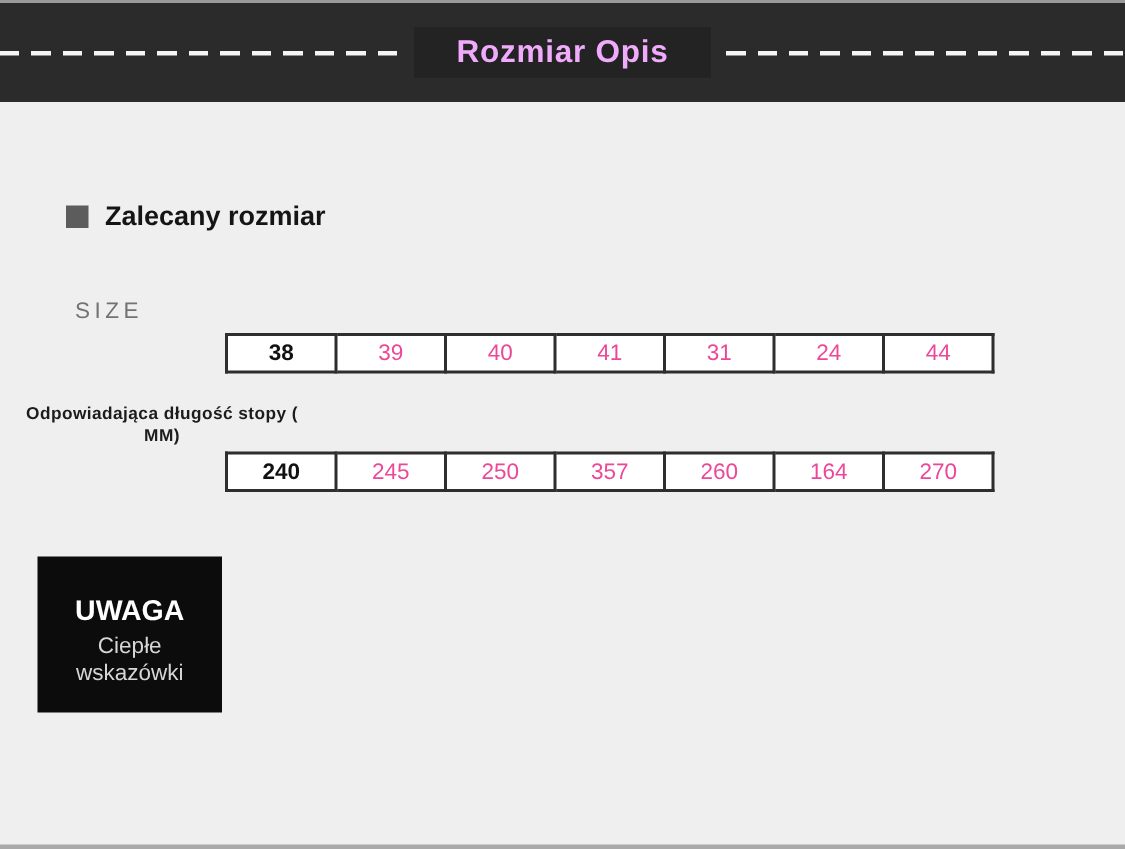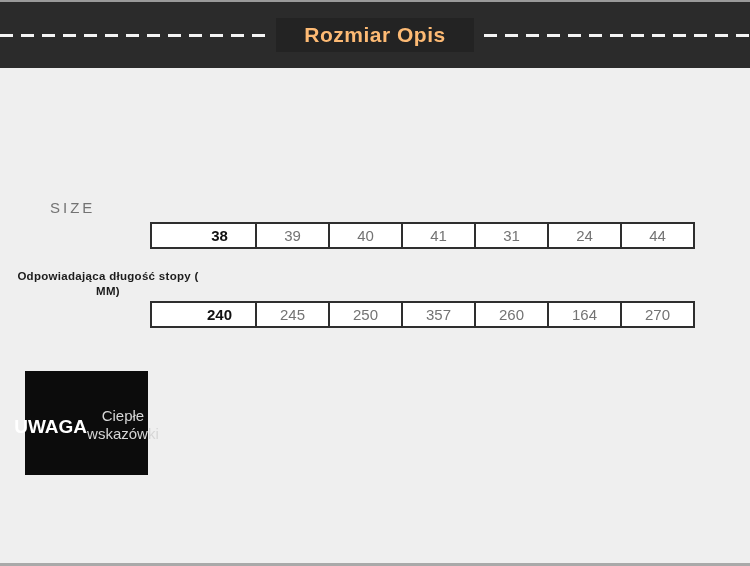--- a/index.html
+++ b/index.html
@@ -15,21 +15,21 @@
     background:#2b2b2b;display:flex;align-items:center;
   }
   .dash-line{
     flex:1;height:3px;
     background:repeating-linear-gradient(90deg,#f4f4f4 0 13px,transparent 13px 21px);
   }
   .title-box{
     background:#232323;padding:5px 28px;margin:0 10px;white-space:nowrap;
   }
   .header-title{
-    color:#fdba74;font-size:21px;font-weight:bold;letter-spacing:.5px;
+    color:#f0abfc;font-size:21px;font-weight:bold;letter-spacing:.5px;
   }
   
   .section-heading{
     position:absolute;top:134px;left:44px;display:flex;align-items:center;gap:11px;
   }
   .bullet-square{width:15px;height:15px;background:#5c5c5c;}
   .heading-text{font-size:18px;font-weight:bold;color:#151515;}
   
   .size-label{
     position:absolute;top:199px;left:50px;
@@ -41,30 +41,30 @@
   }
   
   .row-table{
     position:absolute;left:150px;border-collapse:collapse;table-layout:fixed;
   }
   .row-sizes{top:222px;}
   .row-lengths{top:301px;}
   .row-table td{
     width:71px;height:23px;border:2px solid #2e2e2e;background:#ffffff;
     text-align:center;vertical-align:middle;
-    font-size:15px;color:#737373;padding:0;
+    font-size:15px;color:#ec4899;padding:0;
   }
-  .row-table td:first-child{font-weight:bold;color:#111111;padding-left:32px;}
+  .row-table td:first-child{font-weight:bold;color:#111111;}
   
   .notice{
     position:absolute;top:371px;left:25px;width:702px;height:104px;display:flex;
   }
   .notice-black{
     width:123px;background:#0c0c0c;color:#ffffff;flex-shrink:0;
-    display:flex;align-items:center;justify-content:center;
+    display:flex;flex-direction:column;align-items:center;justify-content:center;
     text-align:center;
   }
   .notice-title{font-size:19px;font-weight:bold;color:#ffffff;margin-top:8px;}
   .notice-subtitle{font-size:15px;font-weight:normal;color:#d6d6d6;width:100px;line-height:1.18;margin-top:3px;}
   .notice-red{
     flex:1;background:linear-gradient(180deg,#a30707 0%,#9c0404 55%,#8c0707 100%);
     padding:14px 14px 0 13px;box-sizing:border-box;
   }
   .notice-body{
     color:#ffffff;font-size:15px;font-weight:bold;line-height:20px;letter-spacing:.1px;
@@ -80,20 +80,24 @@
   <div class="top-strip"></div>
 
   <div class="header">
     <div class="dash-line"></div>
     <div class="title-box">
       <span class="header-title">Rozmiar Opis</span>
     </div>
     <div class="dash-line"></div>
   </div>
 
+  <div class="section-heading">
+    <span class="bullet-square"></span>
+    <span class="heading-text">Zalecany rozmiar</span>
+  </div>
 
   <div class="size-label">SIZE</div>
 
   <table class="row-table row-sizes">
     <tbody>
         <tr>
           <td>38</td>
           <td>39</td>
           <td>40</td>
           <td>41</td>

